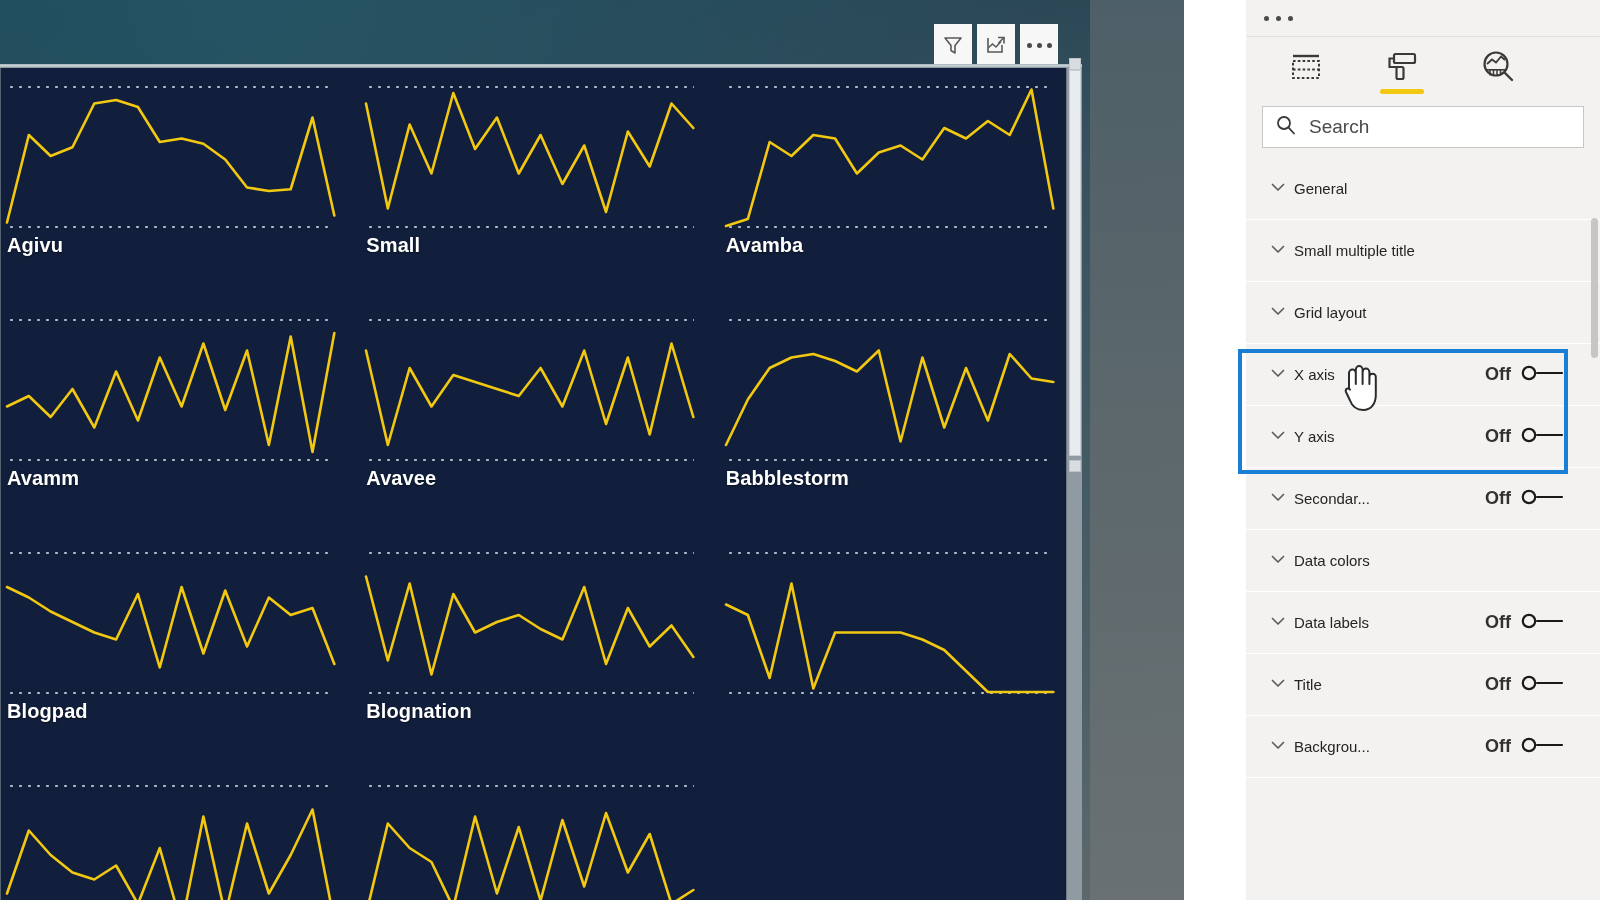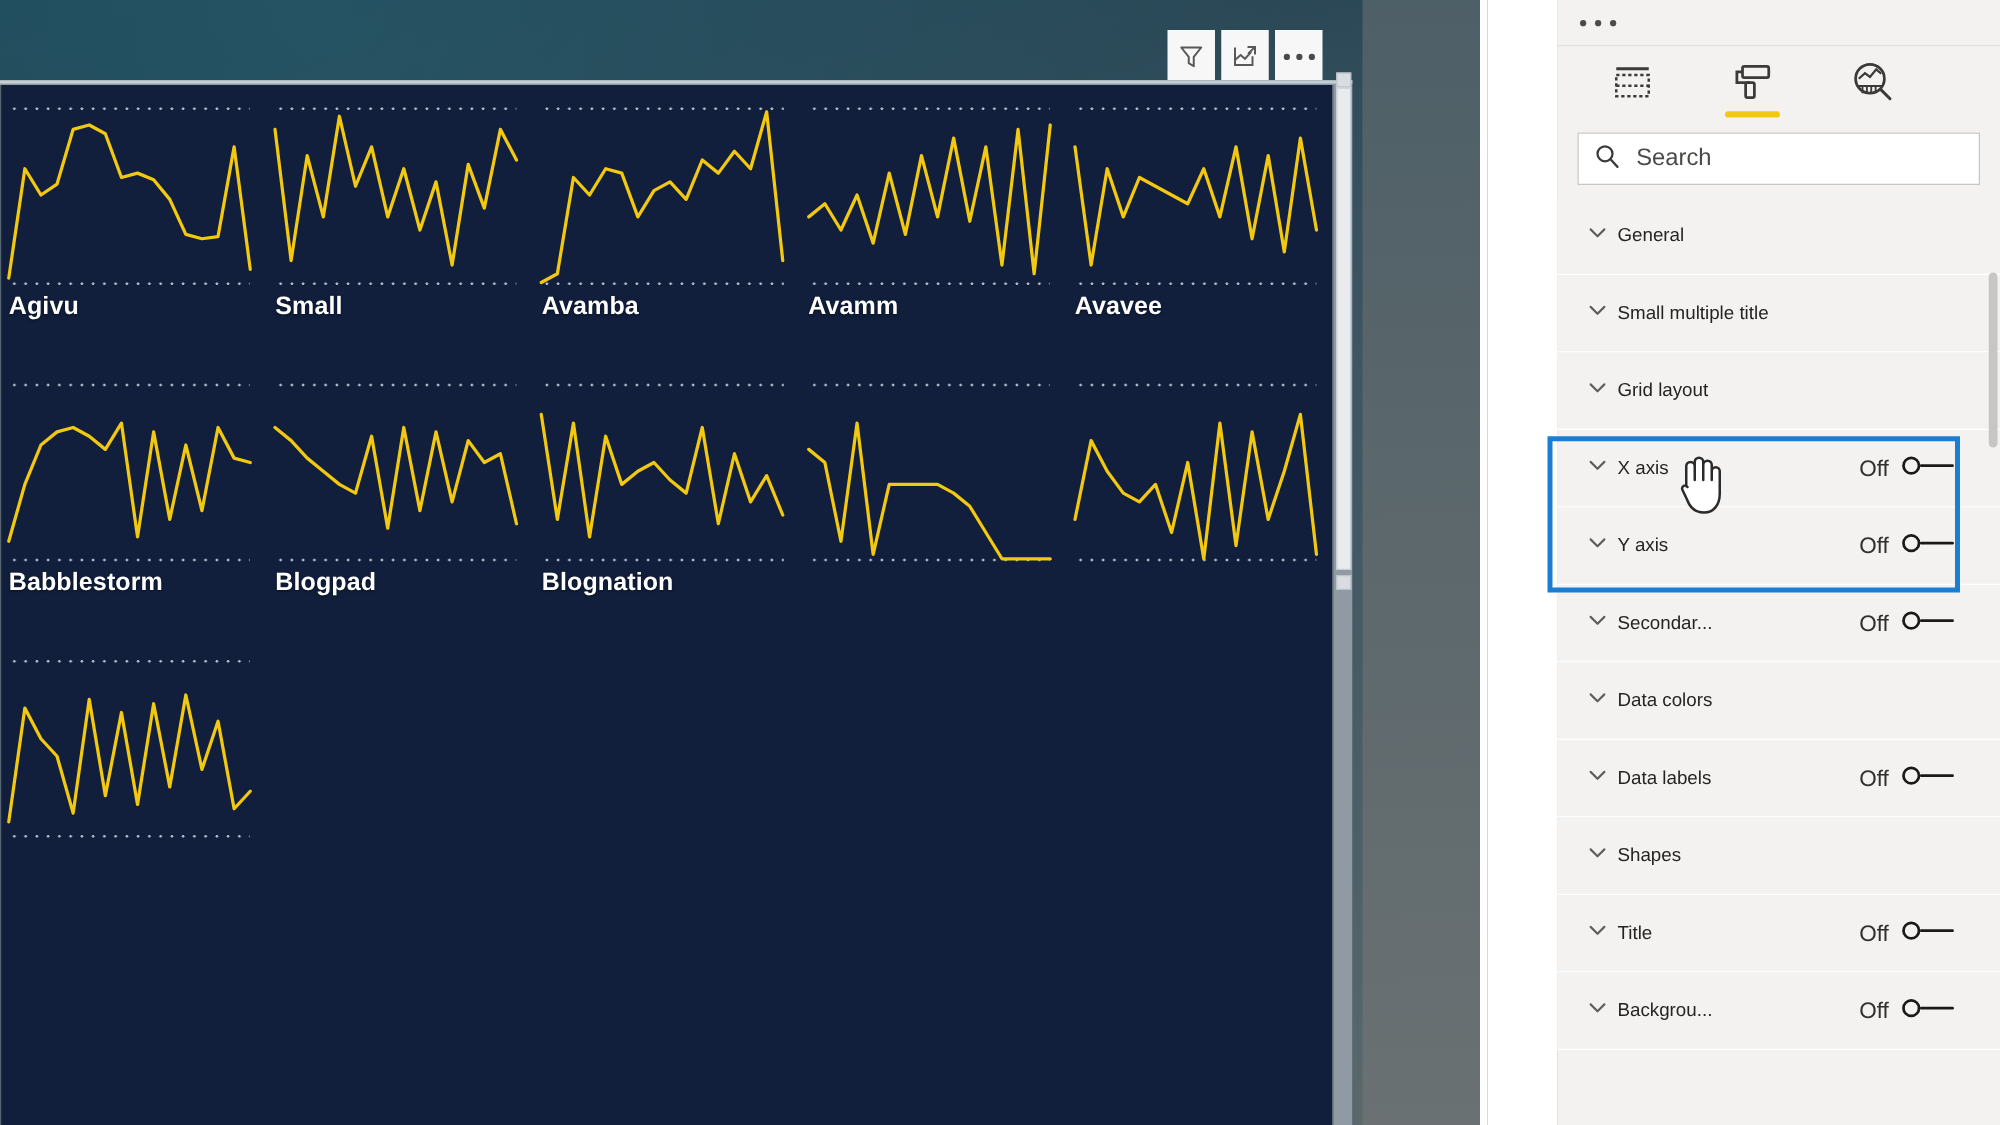--- a/index.html
+++ b/index.html
@@ -56,22 +56,23 @@
   
   .visual {
     position: absolute; left: 0; top: 68px;
     width: 1082px; height: 832px;
     background: #111f3c;
     border-left: 1px solid #55636f;
   }
   .sm-grid {
     position: absolute; left: 0; top: 0; width: 1066px; height: 832px;
     display: grid;
-    grid-template-columns: repeat(5, 1fr);
+    grid-template-columns: repeat(3, 1fr);
     grid-template-rows: repeat(4, 221px);
+    gap: 12px;
   }
   .sm-cell { position: relative; overflow: hidden; }
   .sm-plot {
     position: absolute; left: 6px; right: 14px; top: 18px; height: 140px;
   }
   .sm-plot svg { display: block; width: 100%; height: 100%; overflow: visible; }
   .gridline {
     position: absolute; left: 6px; right: 14px; height: 2px;
     background-image: radial-gradient(circle, rgba(206,216,226,0.85) 1.1px, rgba(0,0,0,0) 1.2px);
     background-size: 9px 2px;
@@ -101,21 +102,21 @@
   .vis-scroll .cap-bottom {
     position: absolute; left: 2px; width: 12px; height: 12px;
     background: #d9dde1; border: 1px solid #bcc3c9;
   }
   .vis-scroll .cap-top { top: -10px; }
   .vis-scroll .cap-bottom { top: 392px; }
 
   
   .pane {
     position: absolute; left: 1190px; top: 0; width: 410px; height: 900px;
-    background: #84cc16;
+    background: #22c55e;
   }
   .pane-inner {
     position: absolute; left: 56px; top: 0; right: 0; bottom: 0;
     background: #f3f2f1;
   }
   .pane-left-white {
     position: absolute; left: 0; top: 0; width: 56px; height: 900px;
     background: #ffffff;
   }
   .pane-topbar {
@@ -164,21 +165,21 @@
     background: #f3f2f1;
   }
   .prop-row .chev { width: 26px; flex: 0 0 26px; }
   .prop-label {
     font-size: 15px; color: #252423; white-space: nowrap;
   }
   .prop-toggle {
     position: absolute; right: 34px; top: 50%; transform: translateY(-50%);
     display: flex; align-items: center; gap: 9px;
   }
-  .prop-toggle .state { font-size: 18px; color: #323130; }
+  .prop-toggle .state { font-size: 18px; color: #323130; font-weight: bold; }
 
   
   .highlight-box {
     position: absolute; left: 1238px; top: 349px;
     width: 330px; height: 125px;
     border: 4px solid #1a7fd4;
     pointer-events: none;
   }
 
   
@@ -489,26 +490,20 @@
               <span><svg width="46" height="20" viewBox="0 0 46 20">
                   <circle cx="9" cy="10" r="6.2" fill="none" stroke="#1b1a19" stroke-width="2.2"></circle>
                   <line x1="17" y1="10" x2="42" y2="10" stroke="#1b1a19" stroke-width="2.2" stroke-linecap="round"></line>
                 </svg></span>
             </span>
           </div>
           <div class="prop-row">
             <span class="chev"><svg width="20" height="20" viewBox="0 0 20 20">
                 <path d="M4.5 7.5 L10 13 L15.5 7.5" fill="none" stroke="#605e5c" stroke-width="1.7" stroke-linecap="round" stroke-linejoin="round"></path>
               </svg></span>
-            <span class="prop-label">Shapes</span>
-          </div>
-          <div class="prop-row">
-            <span class="chev"><svg width="20" height="20" viewBox="0 0 20 20">
-                <path d="M4.5 7.5 L10 13 L15.5 7.5" fill="none" stroke="#605e5c" stroke-width="1.7" stroke-linecap="round" stroke-linejoin="round"></path>
-              </svg></span>
             <span class="prop-label">Title</span>
             <span class="prop-toggle">
               <span class="state">Off</span>
               <span><svg width="46" height="20" viewBox="0 0 46 20">
                   <circle cx="9" cy="10" r="6.2" fill="none" stroke="#1b1a19" stroke-width="2.2"></circle>
                   <line x1="17" y1="10" x2="42" y2="10" stroke="#1b1a19" stroke-width="2.2" stroke-linecap="round"></line>
                 </svg></span>
             </span>
           </div>
           <div class="prop-row">

